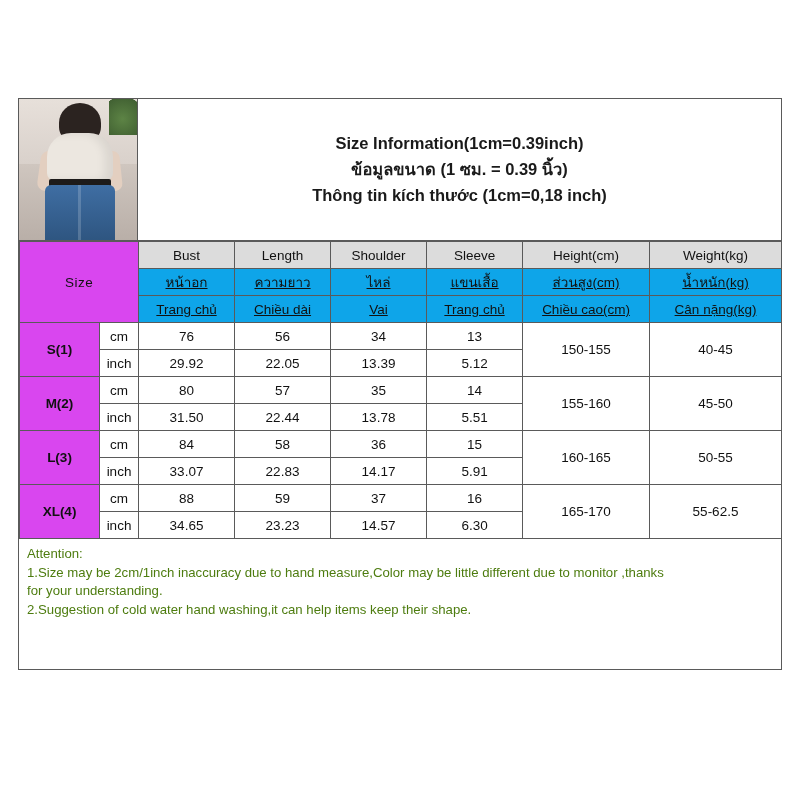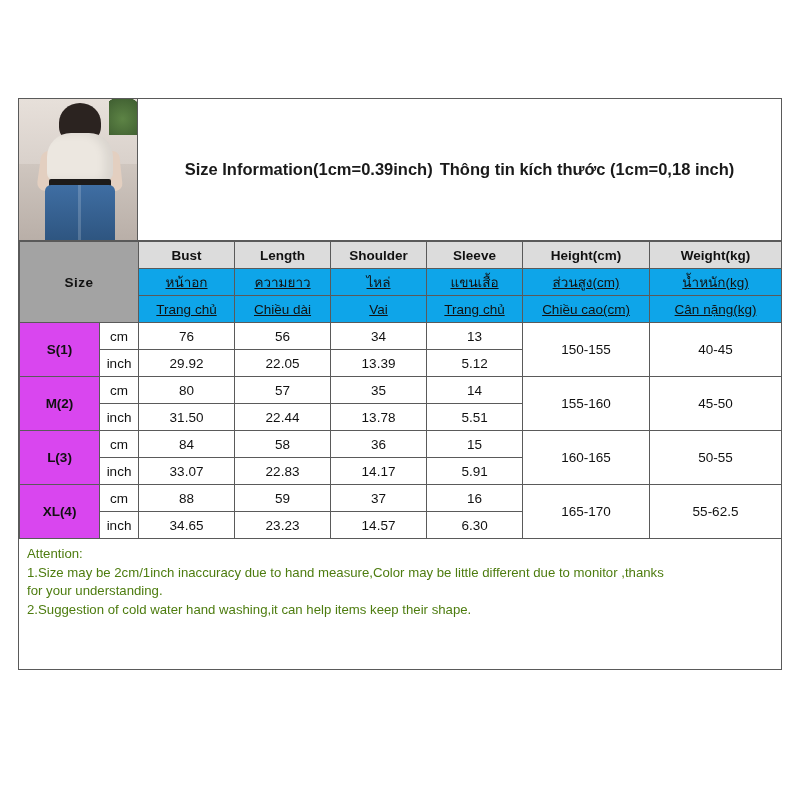--- a/index.html
+++ b/index.html
@@ -79,21 +79,21 @@
     background: linear-gradient(180deg,#3f6ea3,#2e5580);
     border-radius: 6px 6px 0 0;
   }
   .ph-jeans:after {
     content:""; position:absolute; left: 33px; top: 0; width: 3px; height: 100%;
     background: rgba(255,255,255,.18);
   }
   .title-cell {
     flex: 1;
     display: flex;
-    flex-direction: row;
+    flex-direction: column;
     align-items: center;
     justify-content: center;
     gap: 7px;
     padding: 0 8px;
     box-sizing: border-box;
   }
   .title-line {
     font-weight: bold;
     font-size: 16.5px;
     color: #1a1a1a;
@@ -120,30 +120,30 @@
   .col-unit   { width: 39px; }
   .col-bust   { width: 96px; }
   .col-length { width: 96px; }
   .col-should { width: 96px; }
   .col-sleeve { width: 96px; }
   .col-height { width: 127px; }
   .col-weight { width: 132px; }
 
   .hdr {
     background: #dcdcdc;
-    font-weight: bold;
+    font-weight: normal;
   }
   .hdr-sub {
     background: #0ea5e9;
     font-weight: normal;
     text-decoration: underline;
   }
   .size-word {
-    background: #a3a3a3;
-    font-weight: bold;
+    background: #d946ef;
+    font-weight: normal;
     font-size: 21px;
     letter-spacing: .5px;
   }
   .size-label {
     background: #d946ef;
     font-weight: bold;
     font-size: 14px;
   }
   .unit-cell {
     background: #ffffff;
@@ -173,20 +173,21 @@
       <div class="ph-green"></div>
       <div class="ph-hair"></div>
       <div class="ph-arm"></div>
       <div class="ph-arm2"></div>
       <div class="ph-top"></div>
       <div class="ph-belt"></div>
       <div class="ph-jeans"></div>
     </div>
     <div class="title-cell">
       <div class="title-line">Size Information(1cm=0.39inch)</div>
+      <div class="title-line">ข้อมูลขนาด (1 ซม. = 0.39 นิ้ว)</div>
       <div class="title-line">Thông tin kích thước (1cm=0,18 inch)</div>
     </div>
   </div>
 
   <table class="size-table">
     <colgroup>
       <col class="col-size">
         <col class="col-unit">
       <col class="col-bust">
         <col class="col-length">

